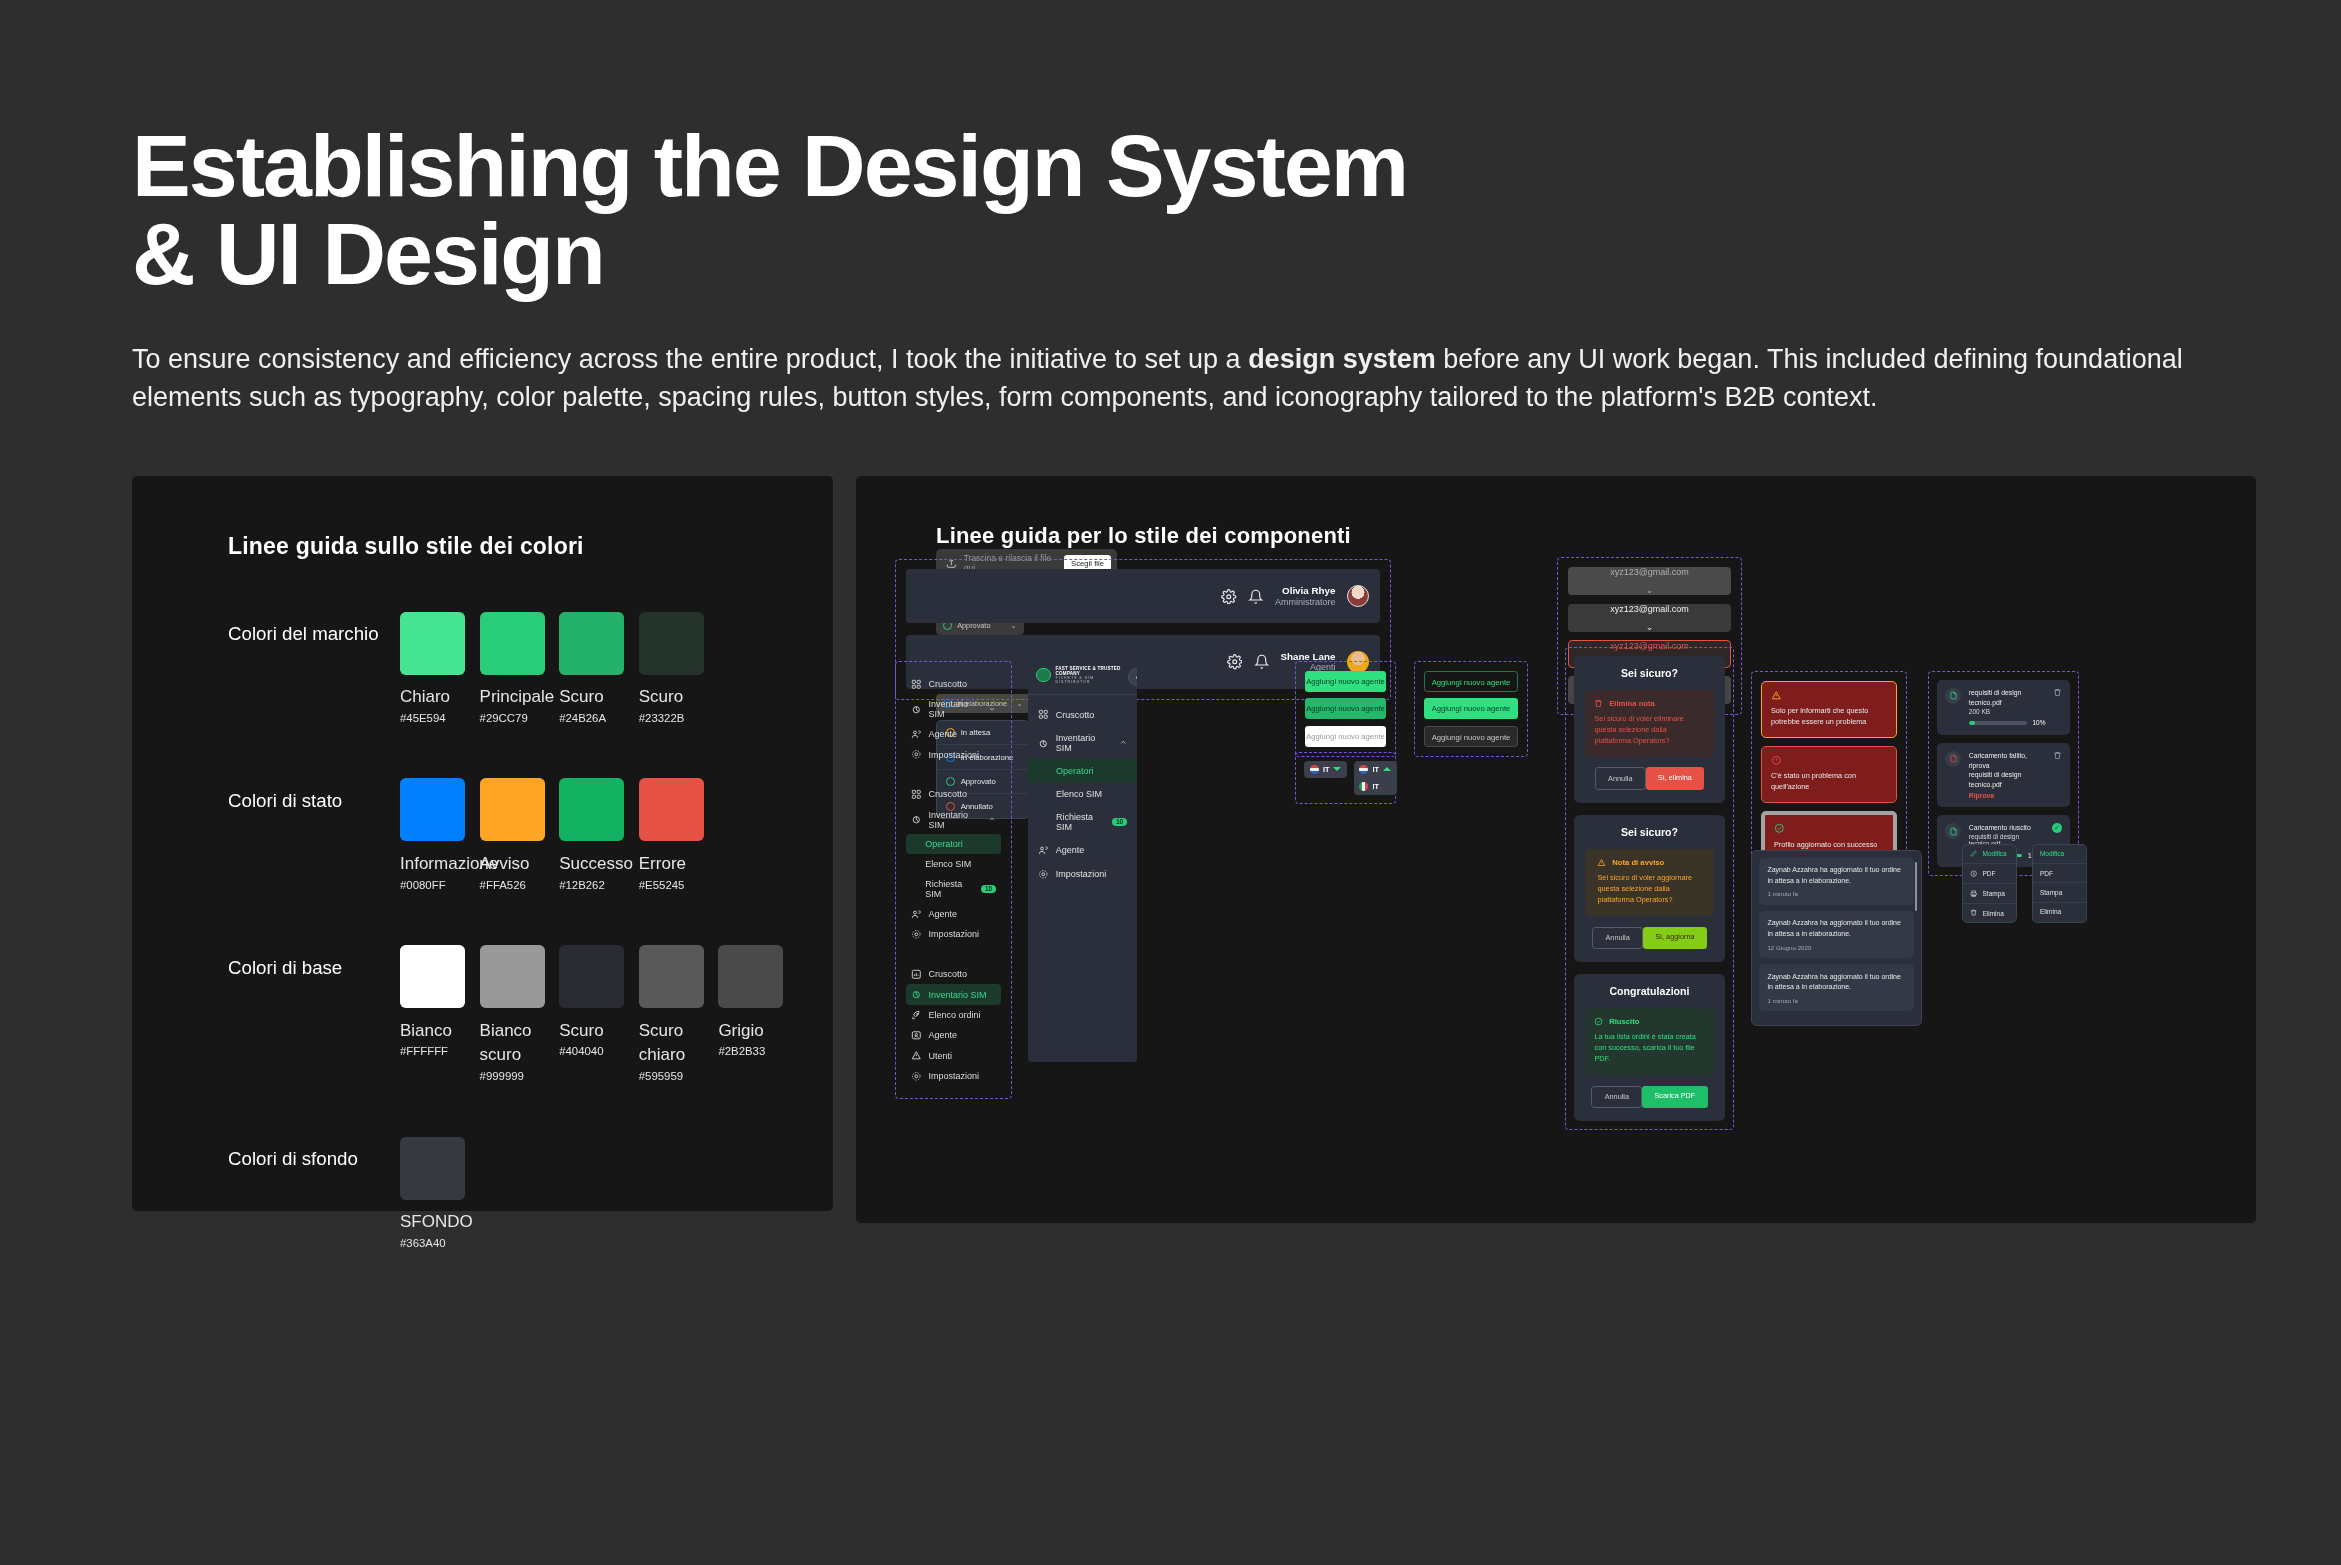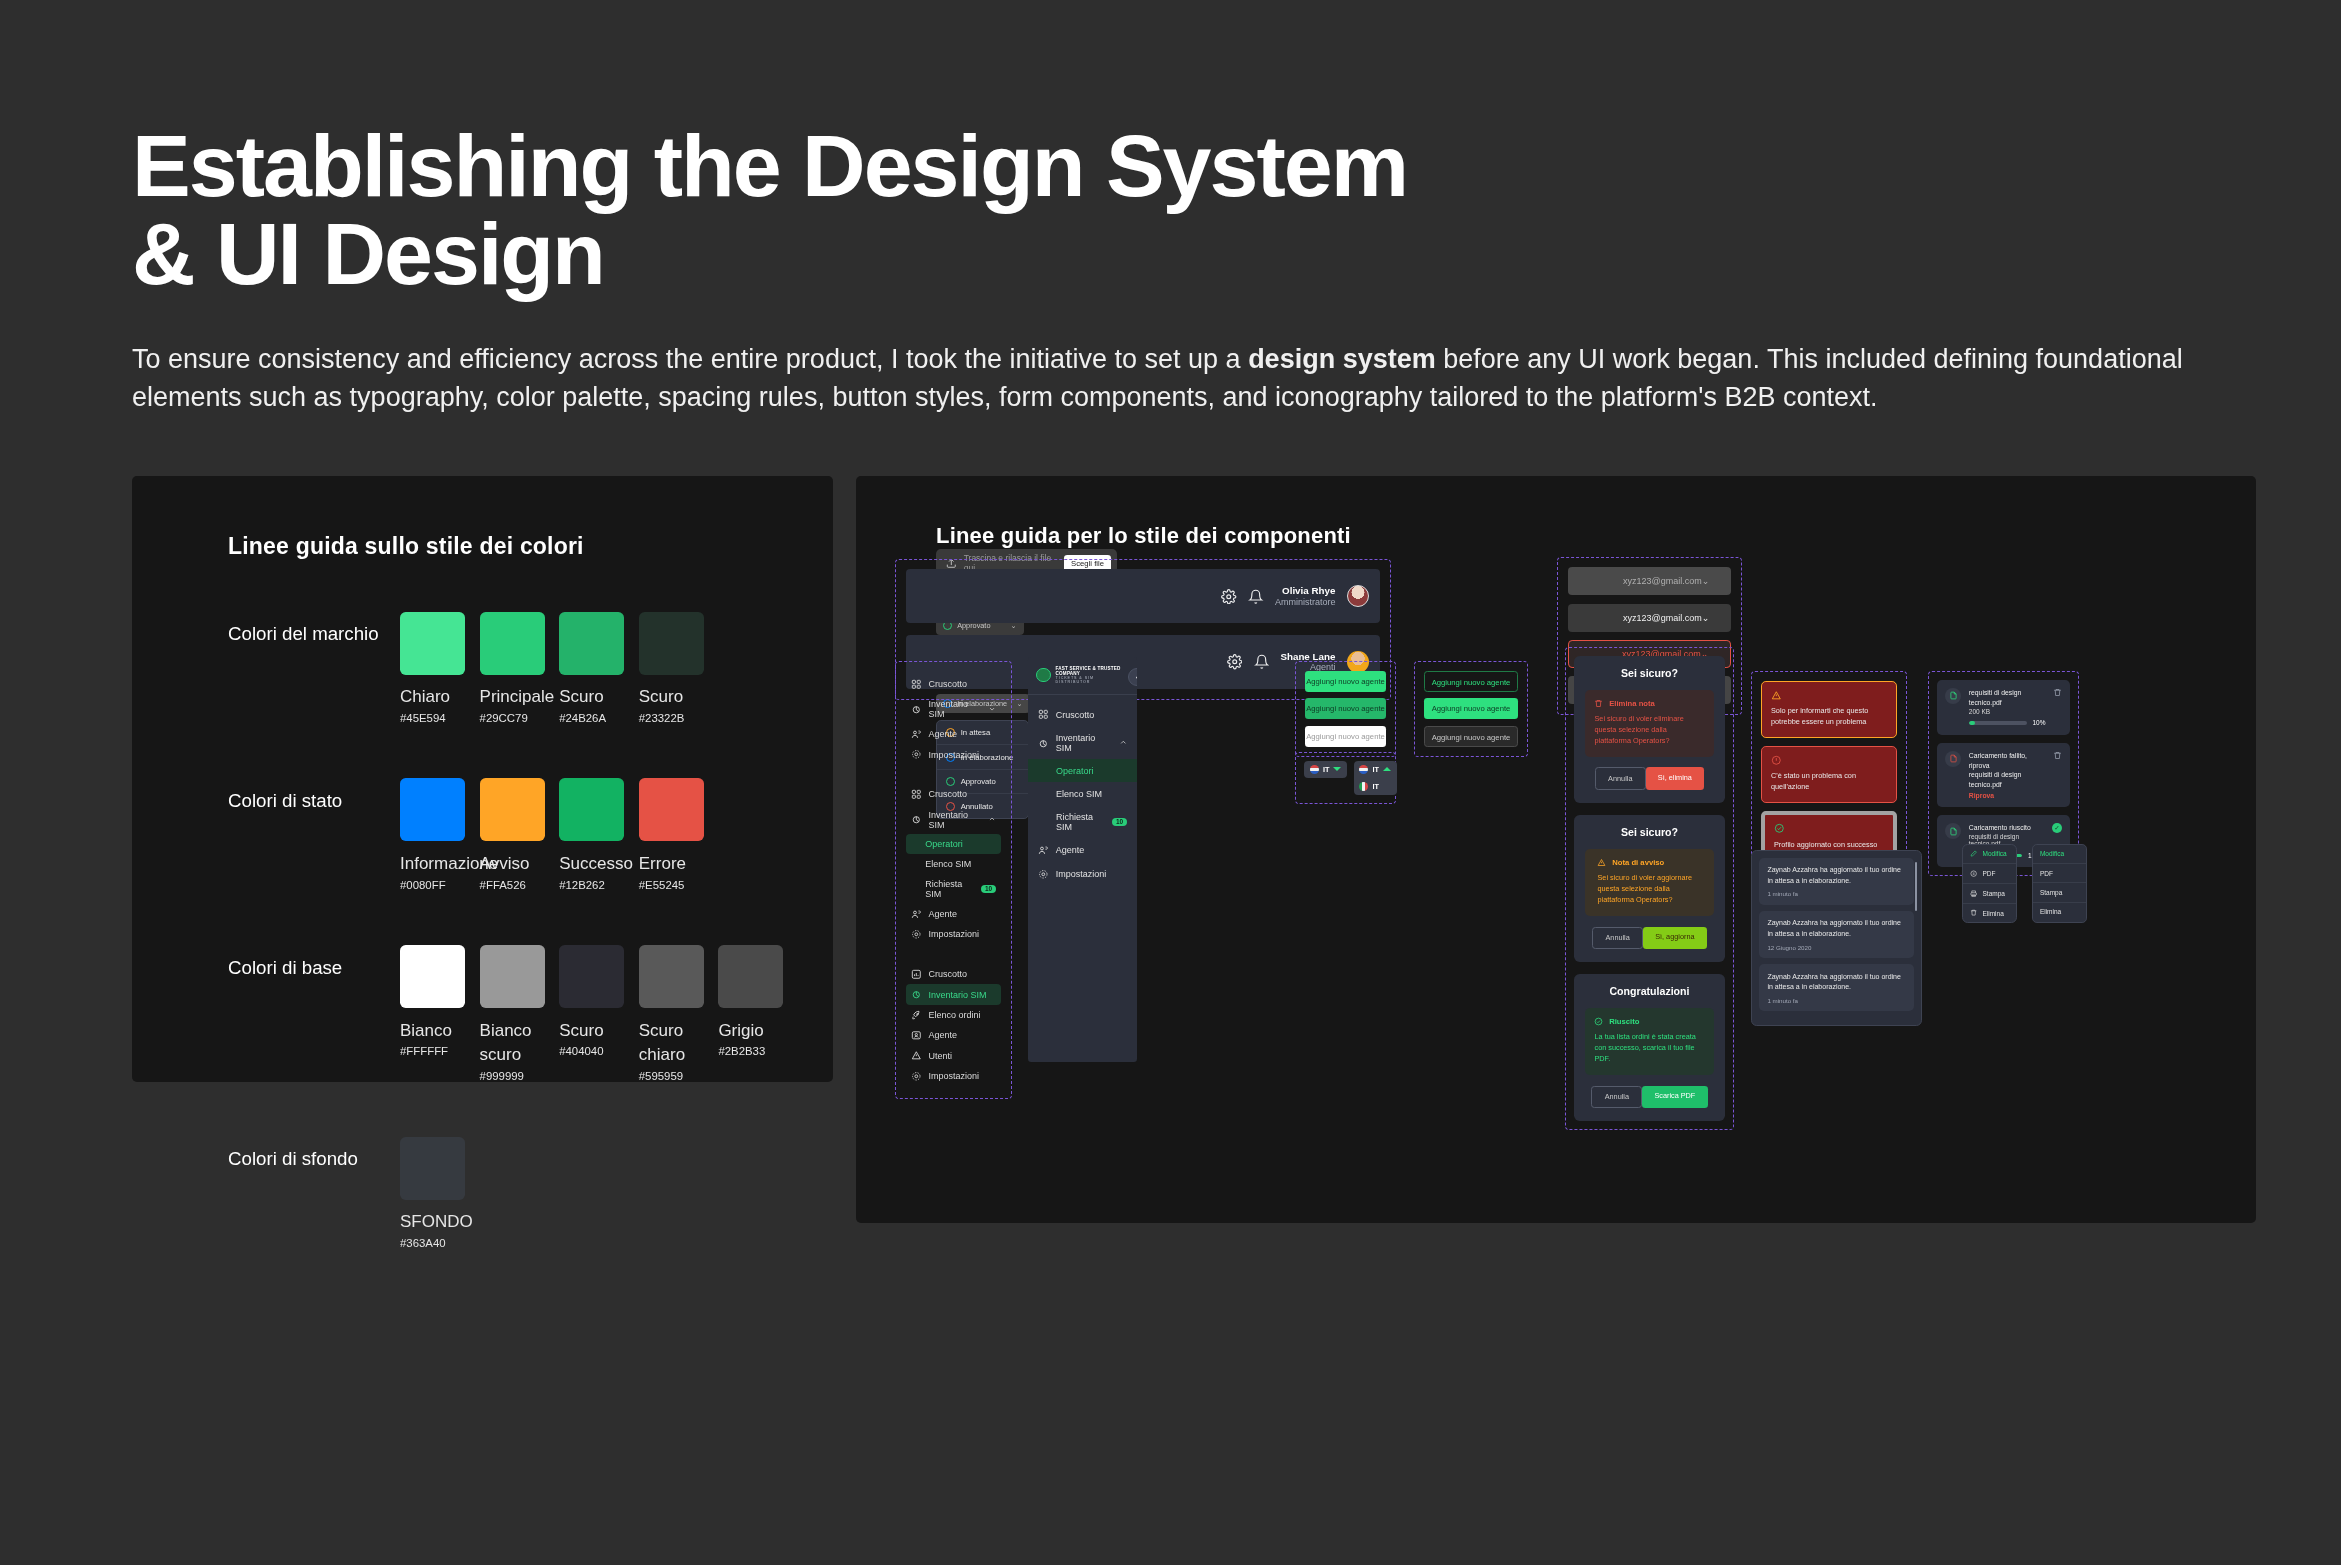--- a/index.html
+++ b/index.html
@@ -19,21 +19,21 @@
   }
   .hero p {
     margin-top: 42px; font-size: 27px; line-height: 1.42;
     color: #f0f0f0; max-width: 2057px; font-weight: 400;
   }
   .hero p b { font-weight: 700; }
 
   
   .panels { display: flex; gap: 23px; padding: 59px 0 0 132px; }
   .panel { background: #161616; border-radius: 4.9px; }
-  .panel-colors { width: 701px; height: 606px; padding: 57px 0 0 96px; }
+  .panel-colors { width: 701px; height: 735px; padding: 57px 0 0 96px; }
   .panel-comp { width: 1400px; height: 747px; padding: 47px 0 0 80px; position: relative; }
   .panel-title { color: #ffffff; font-size: 23px; font-weight: 700; letter-spacing: 0.2px; }
   .panel-comp .panel-title { font-size: 22px; }
 
   
   .cgroup { display: flex; align-items: flex-start; margin-top: 52px; }
   .cgroup-label { width: 172px; color: #ffffff; font-size: 18.7px; padding-top: 11.4px; font-weight: 400; }
   .swatches { display: flex; gap: 14.6px; }
   .sw { width: 65px; }
   .sw-box { width: 65px; height: 63px; border-radius: 5.7px; }
@@ -125,22 +125,22 @@
   .flag { width: 9px; height: 9px; border-radius: 50%; flex: none; }
   .flag-us { background: linear-gradient(180deg, #d64545 0 33%, #f2f2f2 33% 66%, #2b5fc4 66% 100%); }
   .flag-it { background: linear-gradient(90deg, #1f9e50 0 33%, #f2f2f2 33% 66%, #d64545 66% 100%); }
   .caret-dn { width: 0; height: 0; border-left: 4.1px solid transparent; border-right: 4.1px solid transparent; border-top: 4.9px solid #2ee07f; }
   .caret-up { width: 0; height: 0; border-left: 4.1px solid transparent; border-right: 4.1px solid transparent; border-bottom: 4.9px solid #2ee07f; }
 
   
   .selbox { left: 701px; top: 81px; width: 185px; padding: 9.8px; }
   .sel {
     height: 28px; border-radius: 4.1px; background: #4a4a4a;
-    display: flex; align-items: center; justify-content: flex-end;
-    padding: 0 22px; margin-bottom: 8.1px; font-size: 9px; color: #b0b0b0;
+    display: flex; align-items: center; justify-content: space-between;
+    padding: 0 2px; margin-bottom: 8.1px; font-size: 9px; color: #b0b0b0; flex-direction: column;
   }
   .sel:last-child { margin-bottom: 0; }
   .sel.filled { background: #3a3a3a; color: #f0f0f0; }
   .sel.error { background: #2f2626; border: 1.2px solid #e55245; color: #e55245; }
   .sel.disabled { background: #454545; color: #6e6e6e; }
   .sel .chv { font-size: 9px; }
 
   
   .upbox { left: 904px; top: 81px; width: 181px; padding: 0; border: none; }
   .drop {

